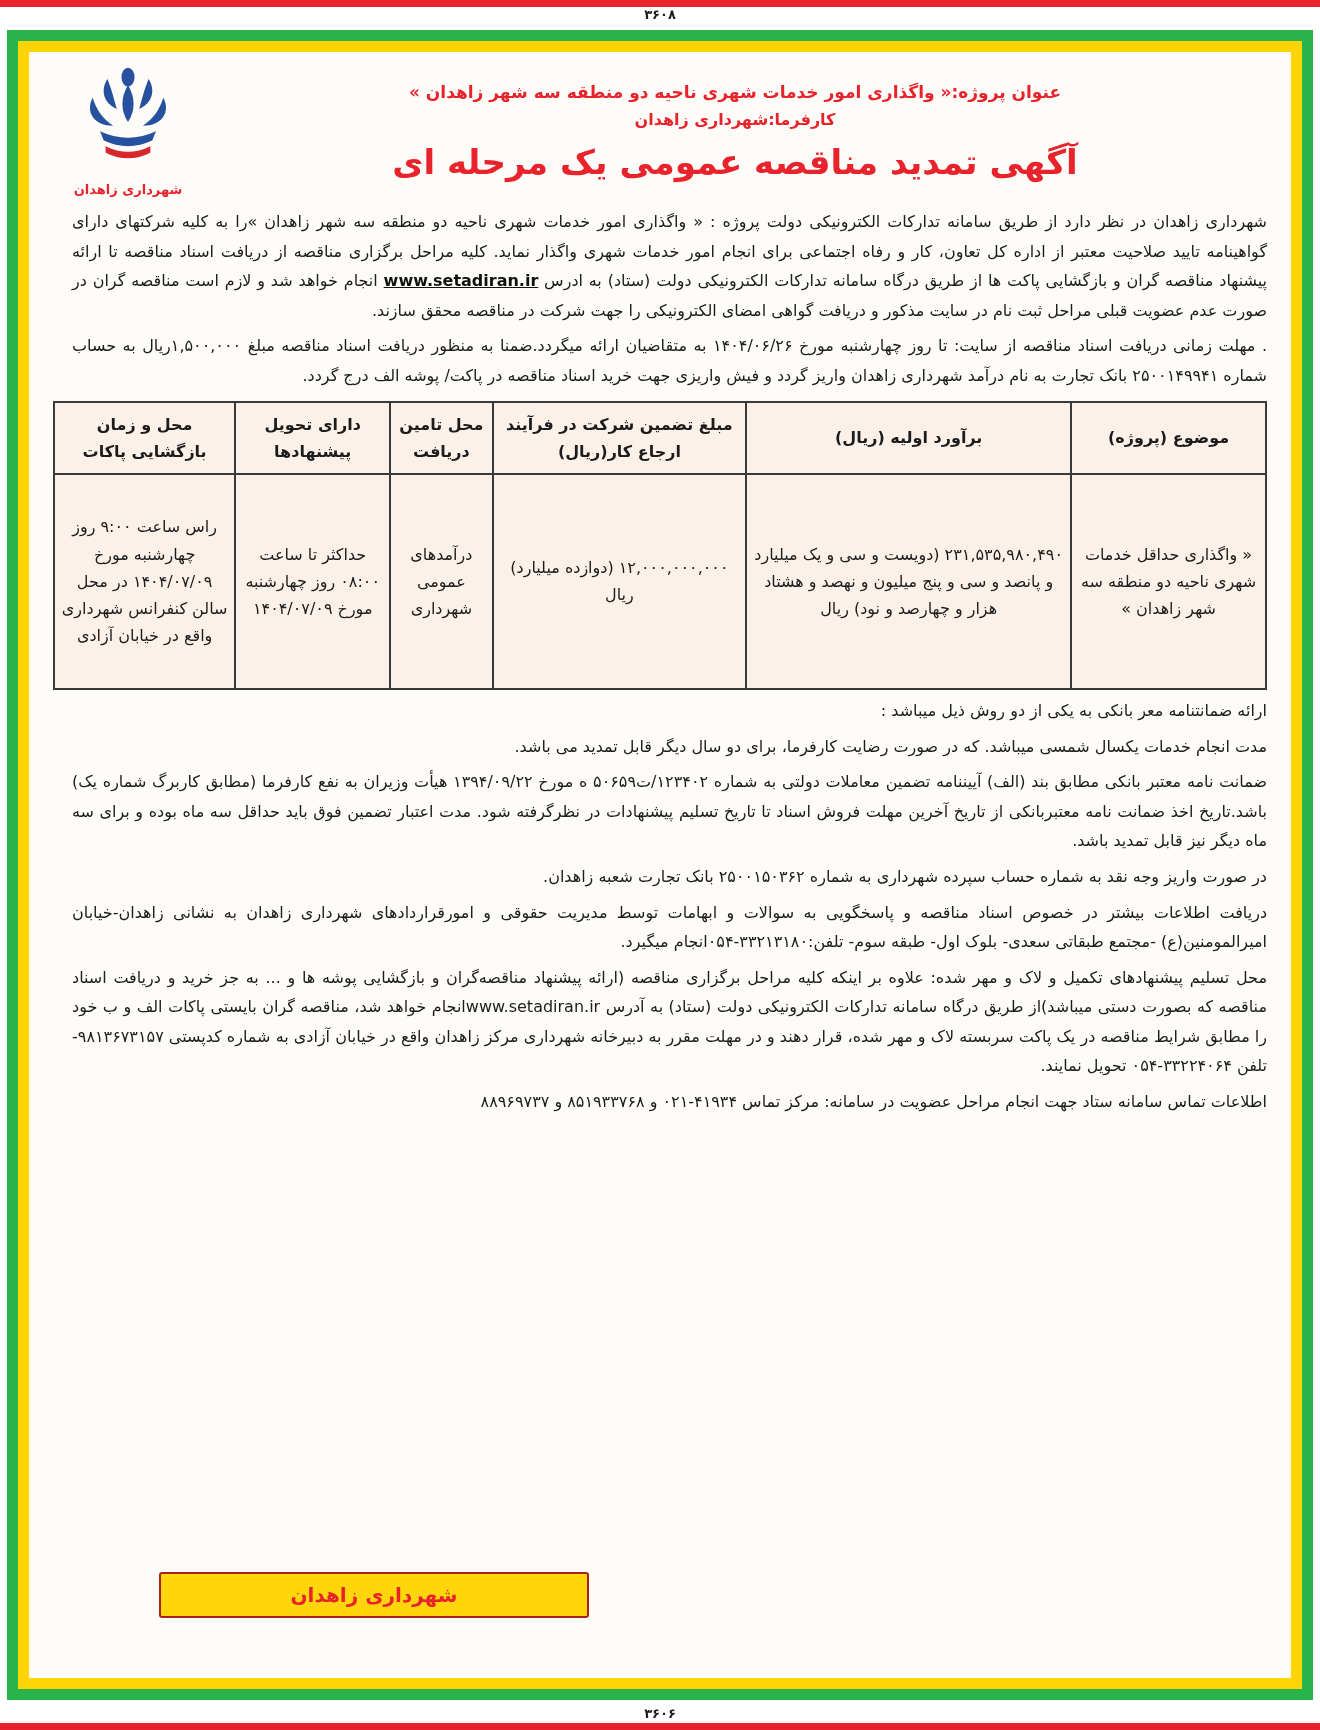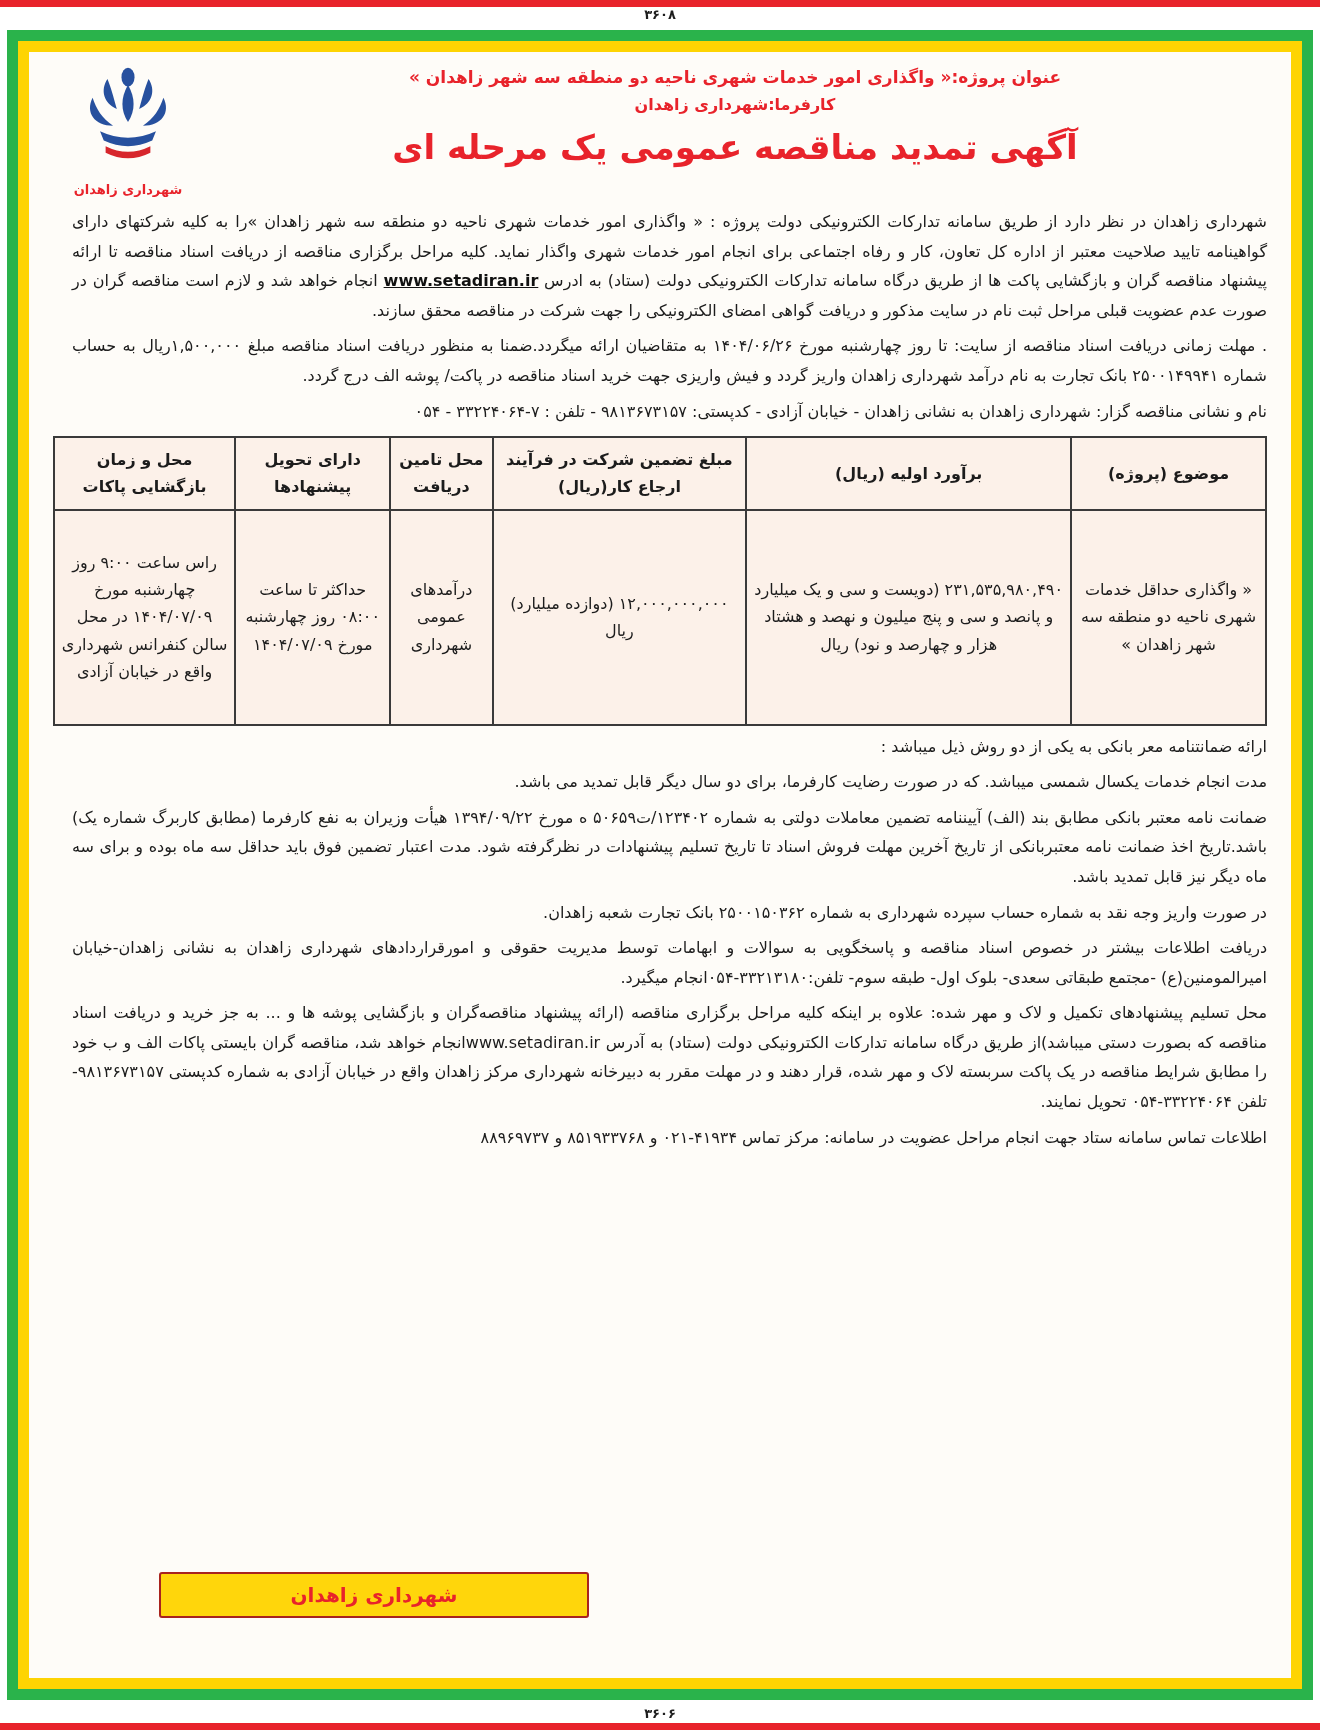--- a/index.html
+++ b/index.html
@@ -28,21 +28,21 @@
     position:absolute; top:30px; bottom:30px; left:7px; right:7px;
     background:#2ab34b; padding:11px;
   }
   .frame-yellow { width:100%; height:100%; background:#fed402; padding:11px; }
   .content {
     width:100%; height:100%; background:#fefcf8;
     direction:rtl; padding:8px 24px 0 24px;
     color:#1c1c1c; overflow:hidden; position:relative;
   }
   
-  .header { display:flex; align-items:flex-start; }
+  .header { display:flex; align-items:center; }
   .header-text { flex:1; text-align:center; color:#e8232b; padding-top:4px; }
   .hline1 { font-size:17px; font-weight:bold; line-height:1.6; }
   .hline2 { font-size:16px; font-weight:bold; line-height:1.5; margin-top:2px; }
   .htitle { font-size:34px; font-weight:bold; margin-top:10px; letter-spacing:1px; }
   .logo-box { width:150px; flex:0 0 150px; text-align:center; padding-top:6px; }
   .logo-caption { color:#e8232b; font-size:13px; font-weight:bold; margin-top:2px; }
   
   .para { font-size:16px; line-height:1.85; text-align:justify; margin-top:6px;margin-left:19px; }
   .para.first { margin-top:10px; }
   .inline-link { color:#111; font-weight:bold; text-decoration:underline; }
@@ -113,21 +113,20 @@
               <path d="M36 86 Q60 98 84 86 L84 93 Q60 105 36 93Z" fill="#d7262c"></path>
             </svg>
             <div class="logo-caption">شهرداری زاهدان</div>
           </div>
         </div>
 
         <p class="para first"><span>شهرداری زاهدان در نظر دارد از طریق سامانه تدارکات الکترونیکی دولت  پروژه : « واگذاری امور خدمات شهری ناحیه دو منطقه سه شهر زاهدان »را به کلیه شرکتهای دارای گواهینامه تایید صلاحیت معتبر از اداره کل تعاون، کار و رفاه اجتماعی برای انجام امور خدمات شهری واگذار نماید. کلیه مراحل برگزاری مناقصه از دریافت اسناد مناقصه تا ارائه پیشنهاد مناقصه گران و بازگشایی پاکت ها از طریق درگاه سامانه تدارکات الکترونیکی دولت (ستاد) به ادرس </span><span class="inline-link">www.setadiran.ir</span><span> انجام خواهد شد و لازم است مناقصه گران در صورت عدم عضویت قبلی مراحل ثبت نام در سایت مذکور و دریافت گواهی امضای الکترونیکی را جهت شرکت در مناقصه محقق سازند.</span></p>
 
         <p class="para">. مهلت زمانی دریافت اسناد مناقصه از سایت: تا روز چهارشنبه مورخ ۱۴۰۴/۰۶/۲۶ به متقاضیان ارائه میگردد.ضمنا به منظور دریافت اسناد مناقصه مبلغ ۱,۵۰۰,۰۰۰ریال به حساب  شماره ۲۵۰۰۱۴۹۹۴۱ بانک تجارت به نام درآمد شهرداری زاهدان واریز گردد و فیش واریزی جهت خرید اسناد مناقصه در پاکت/ پوشه الف درج گردد.</p>
 
-        <p class="para">نام و نشانی مناقصه گزار: شهرداری زاهدان به نشانی زاهدان - خیابان آزادی - کدپستی: ۹۸۱۳۶۷۳۱۵۷   - تلفن : ۷-۳۳۲۲۴۰۶۴ - ۰۵۴</p>
 
         <table class="tender-table">
           <colgroup>
             <col style="width:15.6%">
             <col style="width:26%">
             <col style="width:20.3%">
             <col style="width:8.2%">
             <col style="width:12.4%">
             <col style="width:14.5%">
           </colgroup>

